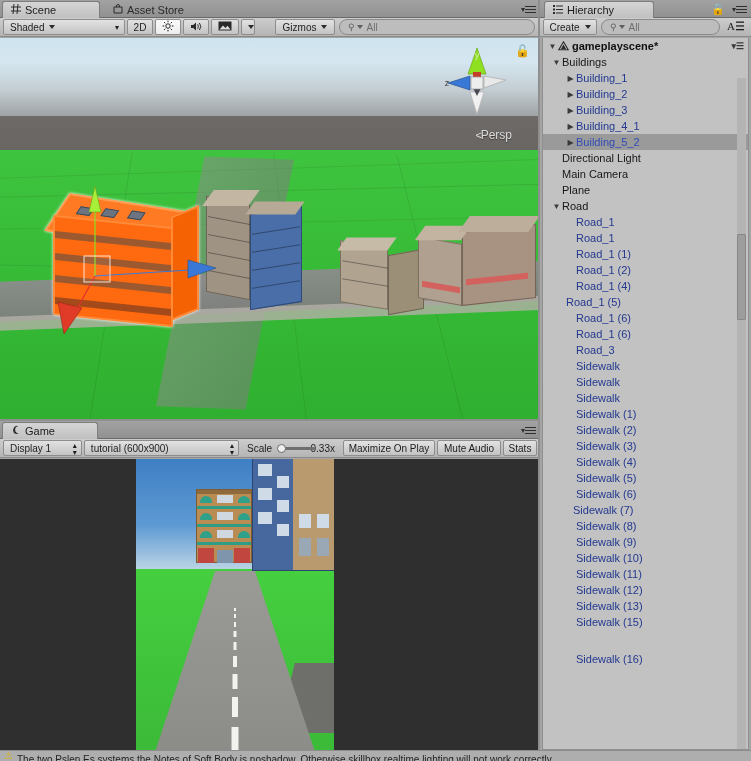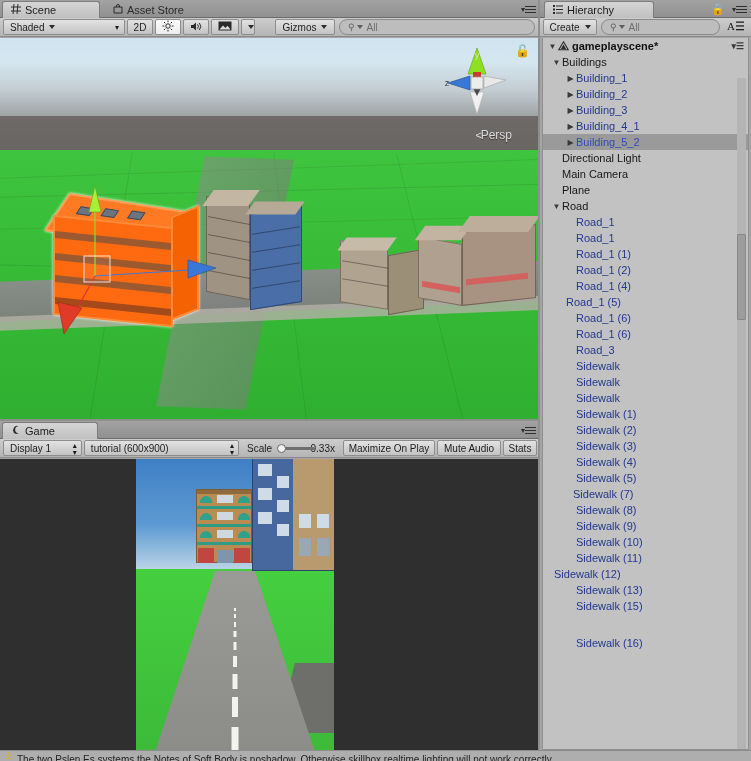--- a/index.html
+++ b/index.html
@@ -721,41 +721,45 @@
             <span class="lbl">Sidewalk (3)</span>
           </div>
           <div class="hrow" style="padding-left: 22px;">
             <span class="tri empty">&nbsp;</span>
             <span class="lbl">Sidewalk (4)</span>
           </div>
           <div class="hrow" style="padding-left: 22px;">
             <span class="tri empty">&nbsp;</span>
             <span class="lbl">Sidewalk (5)</span>
           </div>
+          <div class="hrow" style="padding-left: 22px;">
+            <span class="tri empty">&nbsp;</span>
+            <span class="lbl">Sidewalk (6)</span>
+          </div>
           <div class="hrow" style="padding-left: 19px;">
             <span class="tri empty">&nbsp;</span>
             <span class="lbl">Sidewalk (7)</span>
           </div>
           <div class="hrow" style="padding-left: 22px;">
             <span class="tri empty">&nbsp;</span>
             <span class="lbl">Sidewalk (8)</span>
           </div>
           <div class="hrow" style="padding-left: 22px;">
             <span class="tri empty">&nbsp;</span>
             <span class="lbl">Sidewalk (9)</span>
           </div>
           <div class="hrow" style="padding-left: 22px;">
             <span class="tri empty">&nbsp;</span>
             <span class="lbl">Sidewalk (10)</span>
           </div>
           <div class="hrow" style="padding-left: 22px;">
             <span class="tri empty">&nbsp;</span>
             <span class="lbl">Sidewalk (11)</span>
           </div>
-          <div class="hrow" style=" text-align: center;">
+          <div class="hrow" style="padding-left: 22px; text-align: center;">
             <span class="tri empty">&nbsp;</span>
             <span class="lbl">Sidewalk (12)</span>
           </div>
           <div class="hrow" style="padding-left: 22px;">
             <span class="tri empty">&nbsp;</span>
             <span class="lbl">Sidewalk (13)</span>
           </div>
           <div class="hrow" style="padding-left: 22px;">
             <span class="tri empty">&nbsp;</span>
             <span class="lbl">Sidewalk (15)</span>

